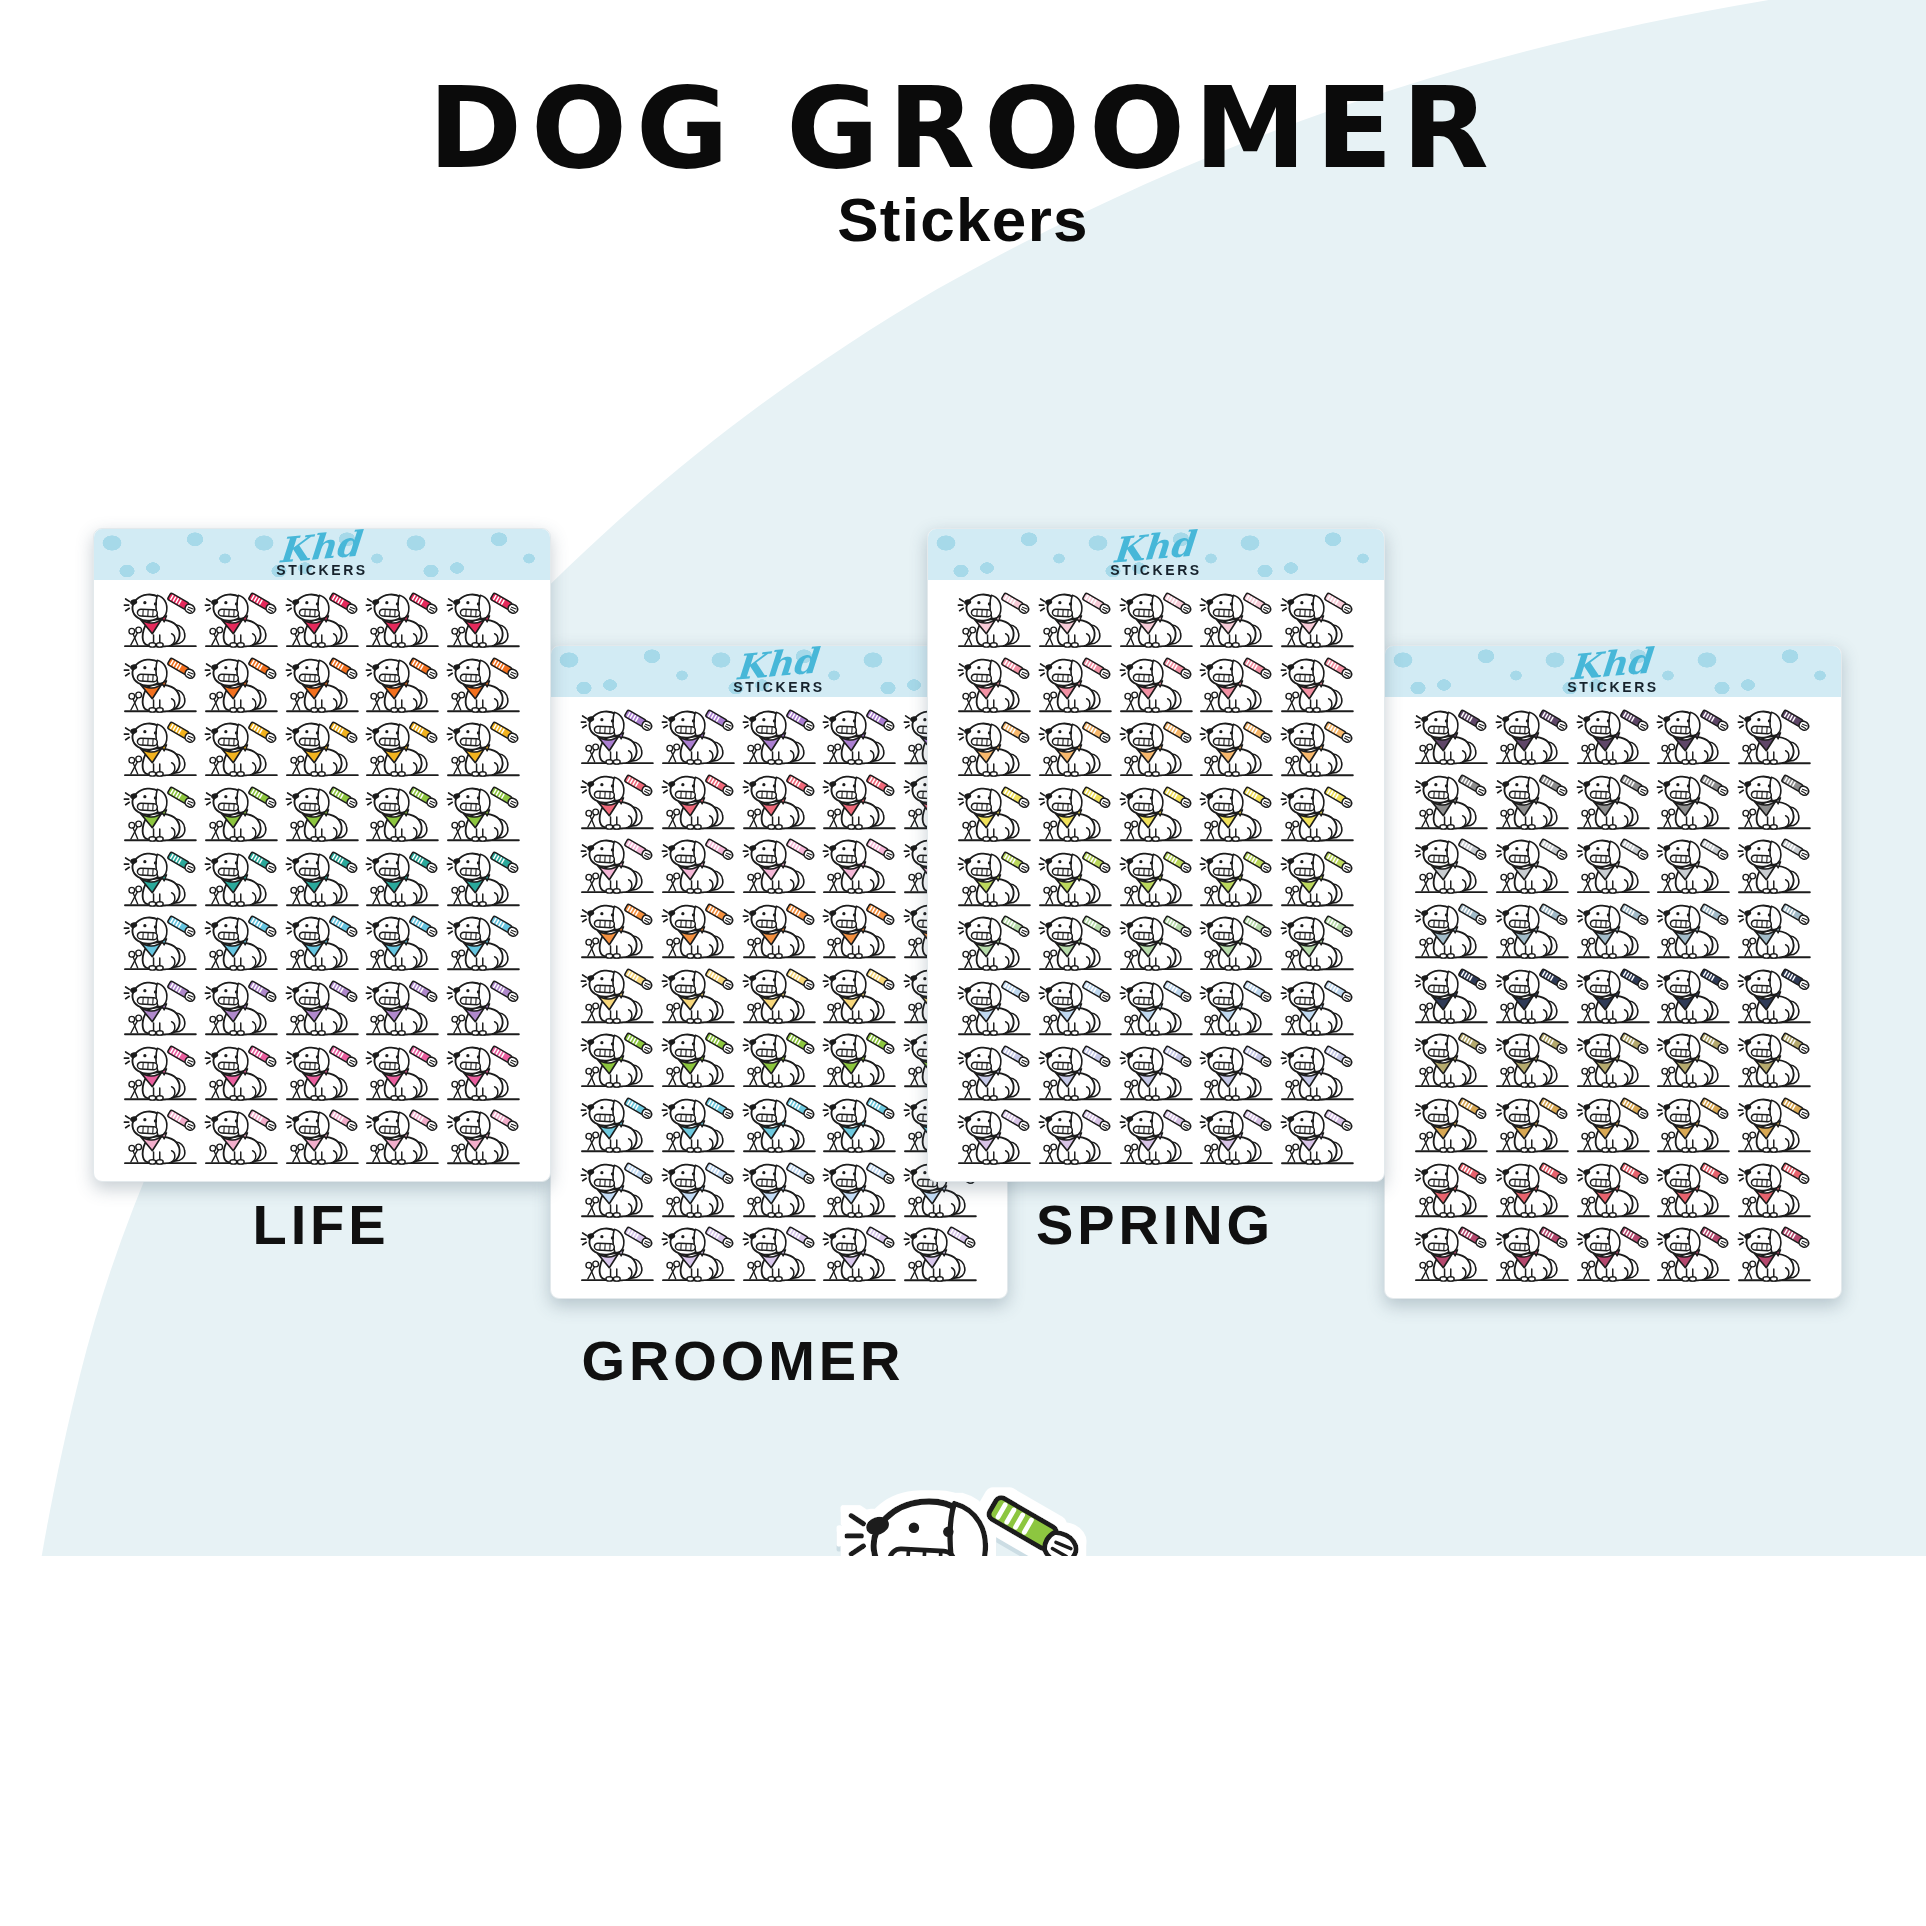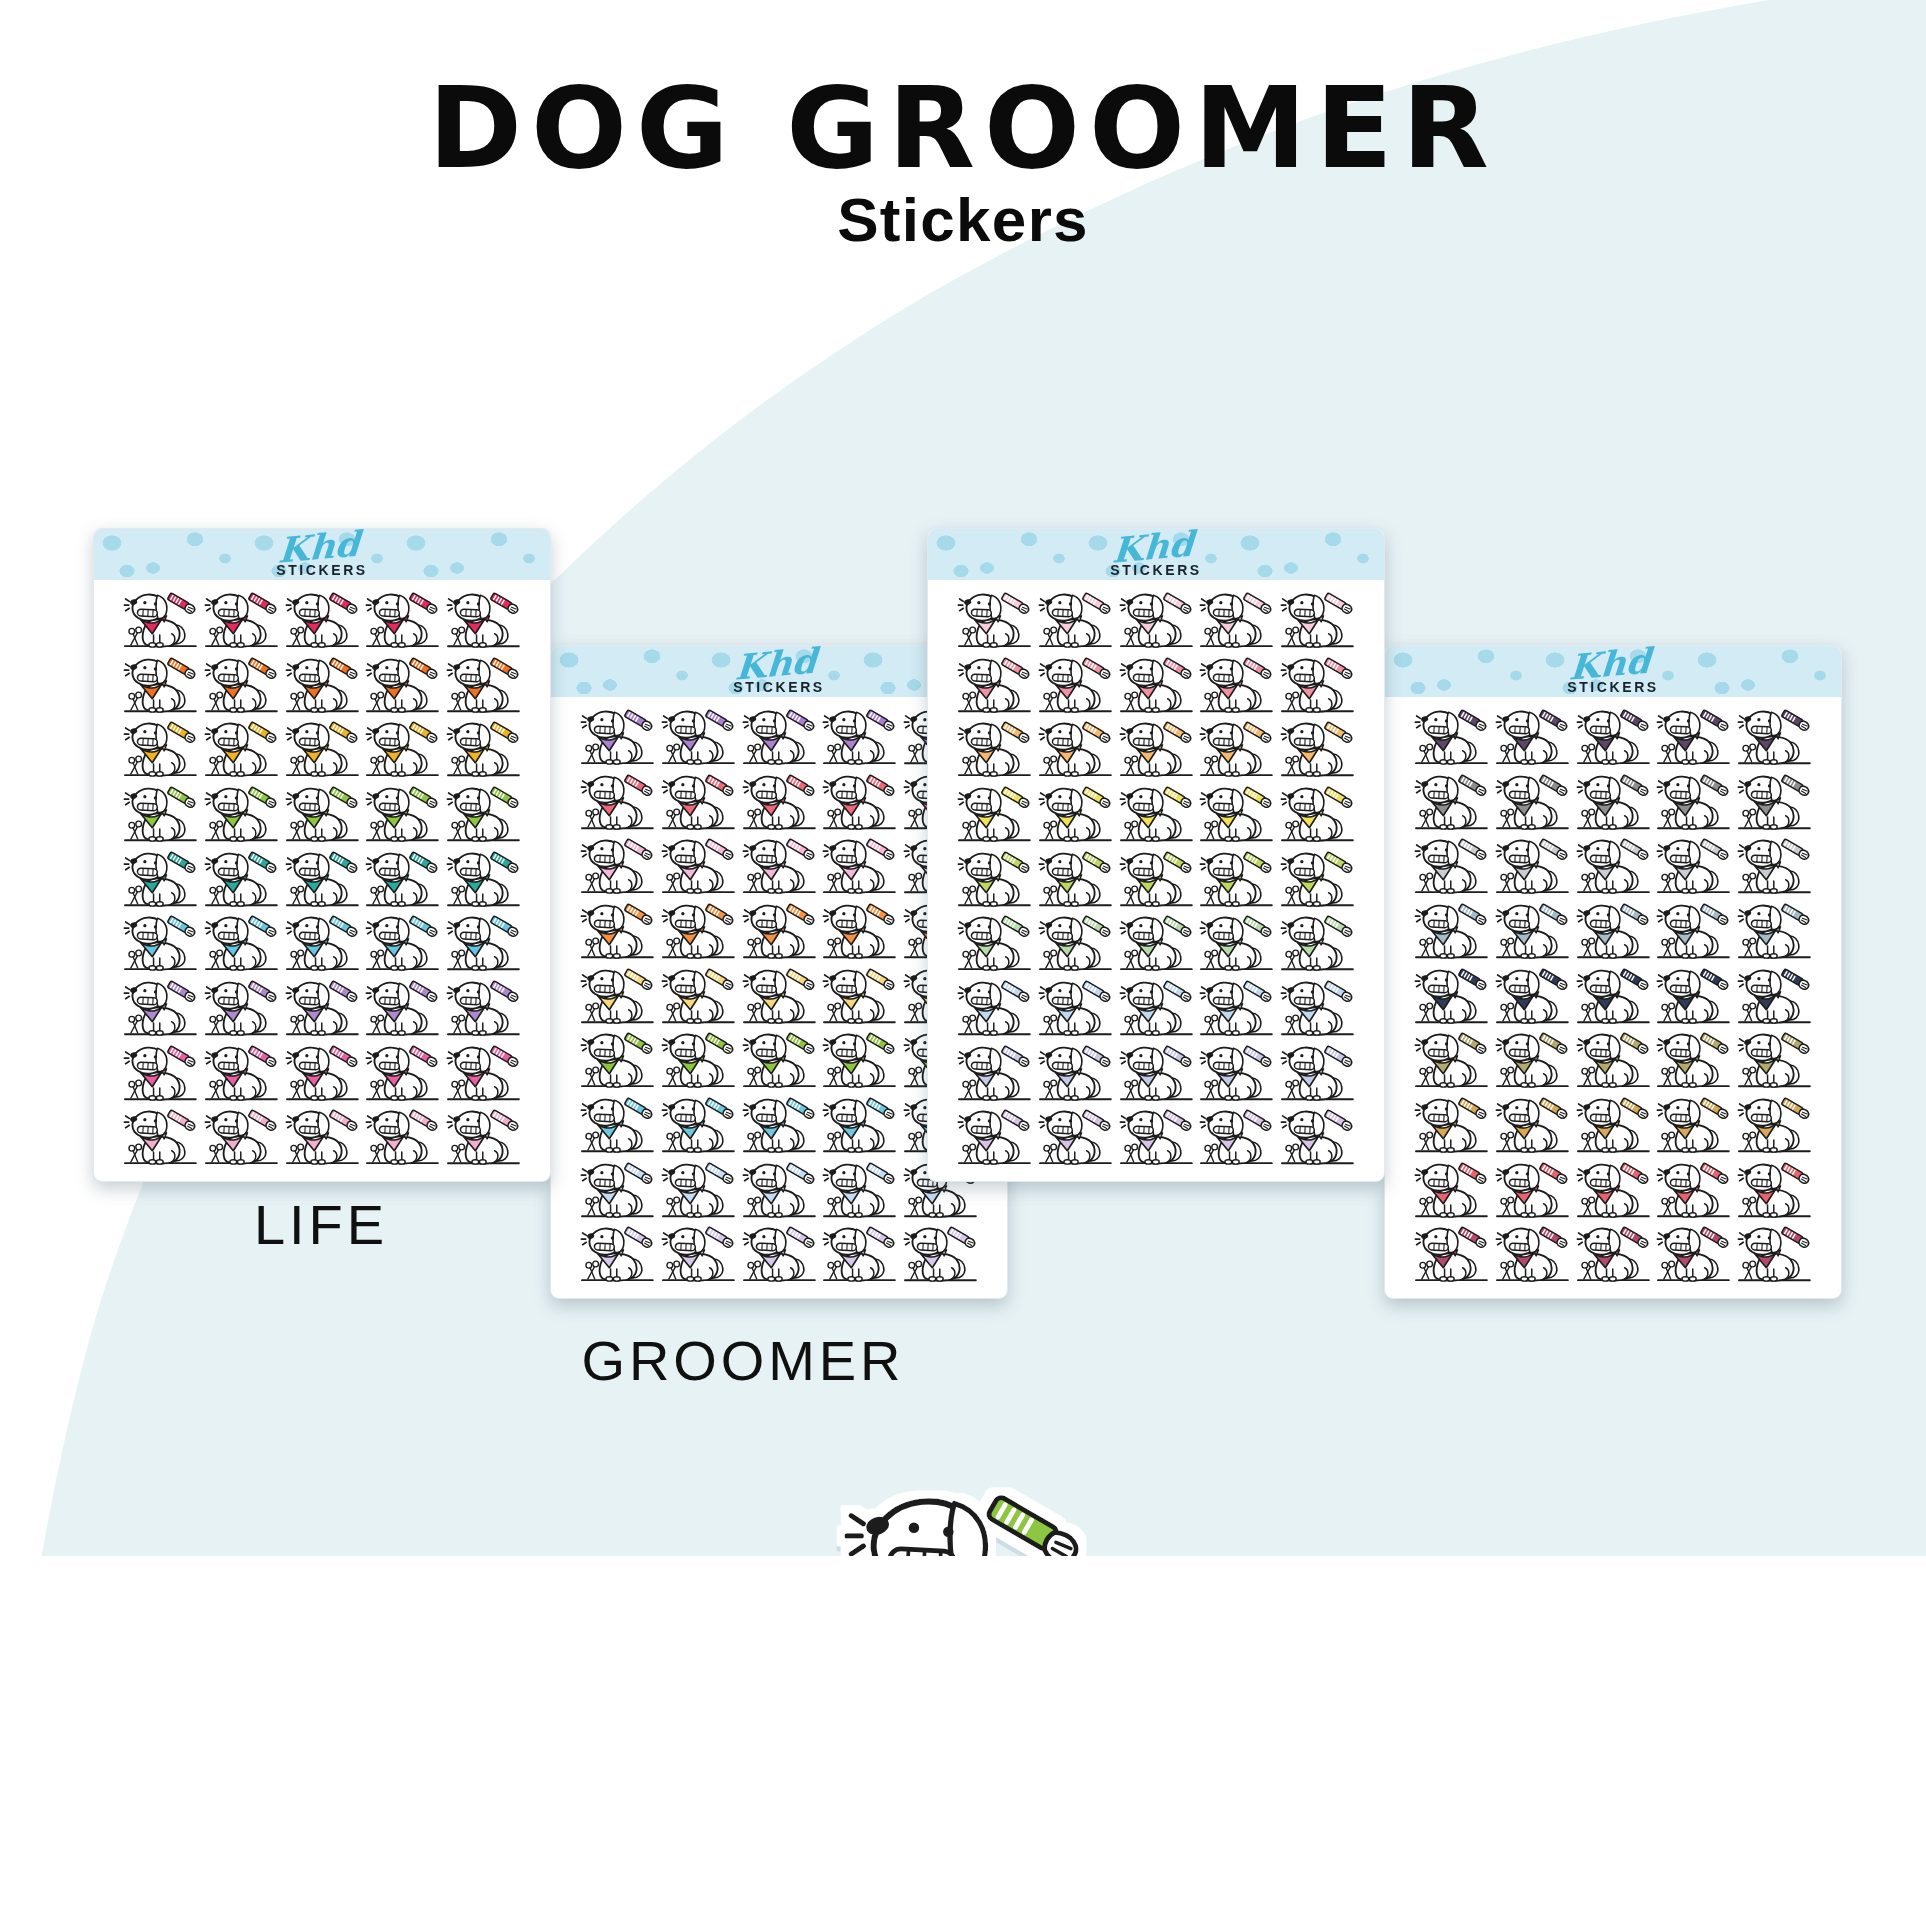--- a/index.html
+++ b/index.html
@@ -34,21 +34,21 @@
         display:flex;flex-direction:column;align-items:center;justify-content:center;}
   .logo-script{font-family:"DejaVu Serif",serif;font-style:italic;font-weight:700;
         font-size:35px;line-height:0.9;color:#47b7d8;transform:skewX(-12deg) rotate(-5deg);}
   .logo-sub{font-size:14px;font-weight:700;letter-spacing:2.6px;color:#16222c;margin-top:-1.3px;}
 
   .grid{position:absolute;left:26px;top:60px;width:404px;height:582px;
         display:grid;grid-template-columns:repeat(5,1fr);grid-auto-rows:1fr;}
   .grid svg{width:100%;height:100%;display:block;}
 
   
-  .sheet-label{position:absolute;width:456px;text-align:center;font-size:56px;font-weight:400;
+  .sheet-label{position:absolute;width:456px;text-align:center;font-size:56px;font-weight:700;
         letter-spacing:3.9px;color:#101010;z-index:5;}
   .label-life{left:93px;top:1192px;}
   .label-spring{left:927px;top:1192px;}
   .label-sweets{left:515px;top:1328px;}
   .label-neutral{left:1349px;top:1328px;}
 
   
   .hero{position:absolute;left:833px;top:1487px;width:263px;height:205px;z-index:3;}
   .hero svg{width:263px;height:203px;display:block;}
 </style>
@@ -709,20 +709,21 @@
           <use href="#dogsym"></use>
         </svg>
         <svg viewBox="0 0 130 100" style="--c: #b5486e;">
           <use href="#dogsym"></use>
         </svg>
       </div>
   </section>
 
   <div class="sheet-label label-life">LIFE</div>
   <div class="sheet-label label-sweets">GROOMER</div>
+  <div class="sheet-label label-spring">SPRING</div>
 
   <div class="hero">
     <svg viewBox="0 0 130 100">
       <g filter="url(#diecut)">
         <use href="#dogsym" id="hero-use" style="--c: #8dc63f;"></use>
       </g>
     </svg>
   </div>
 
 </div>

